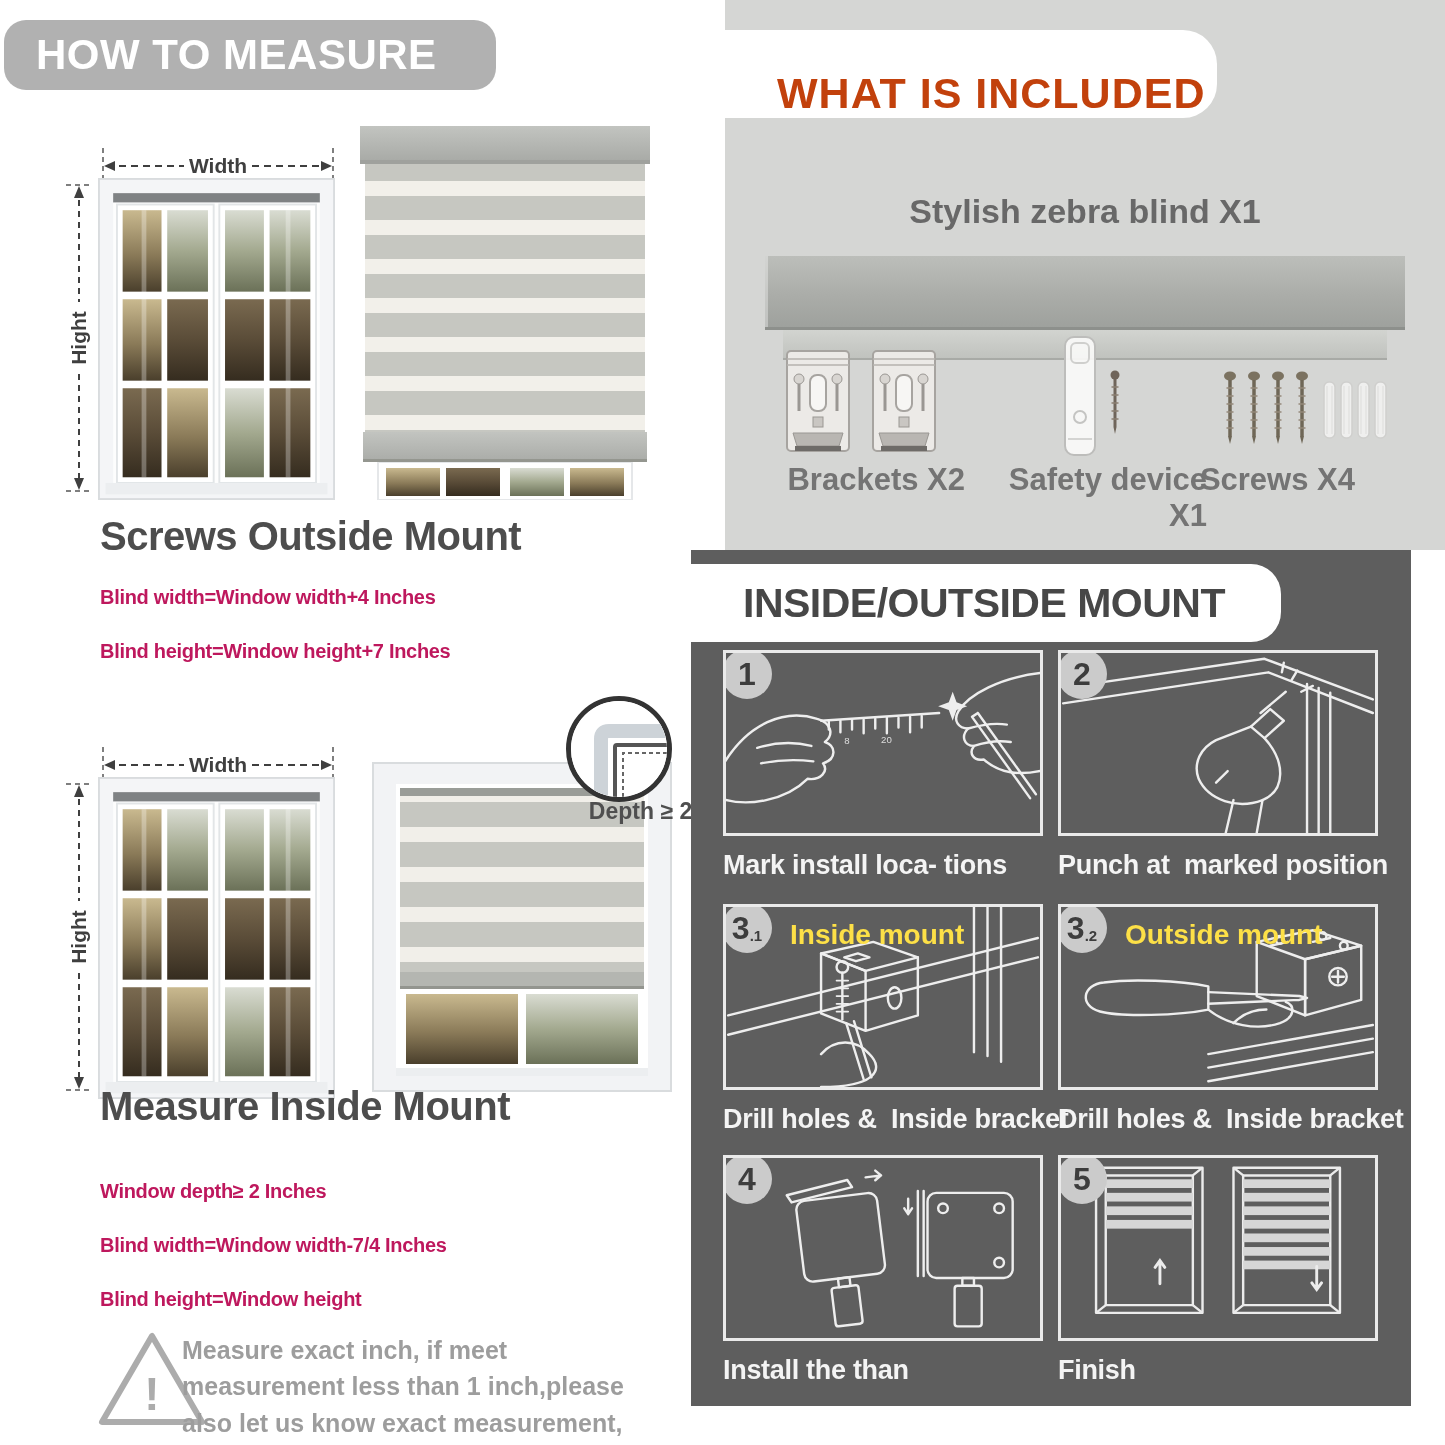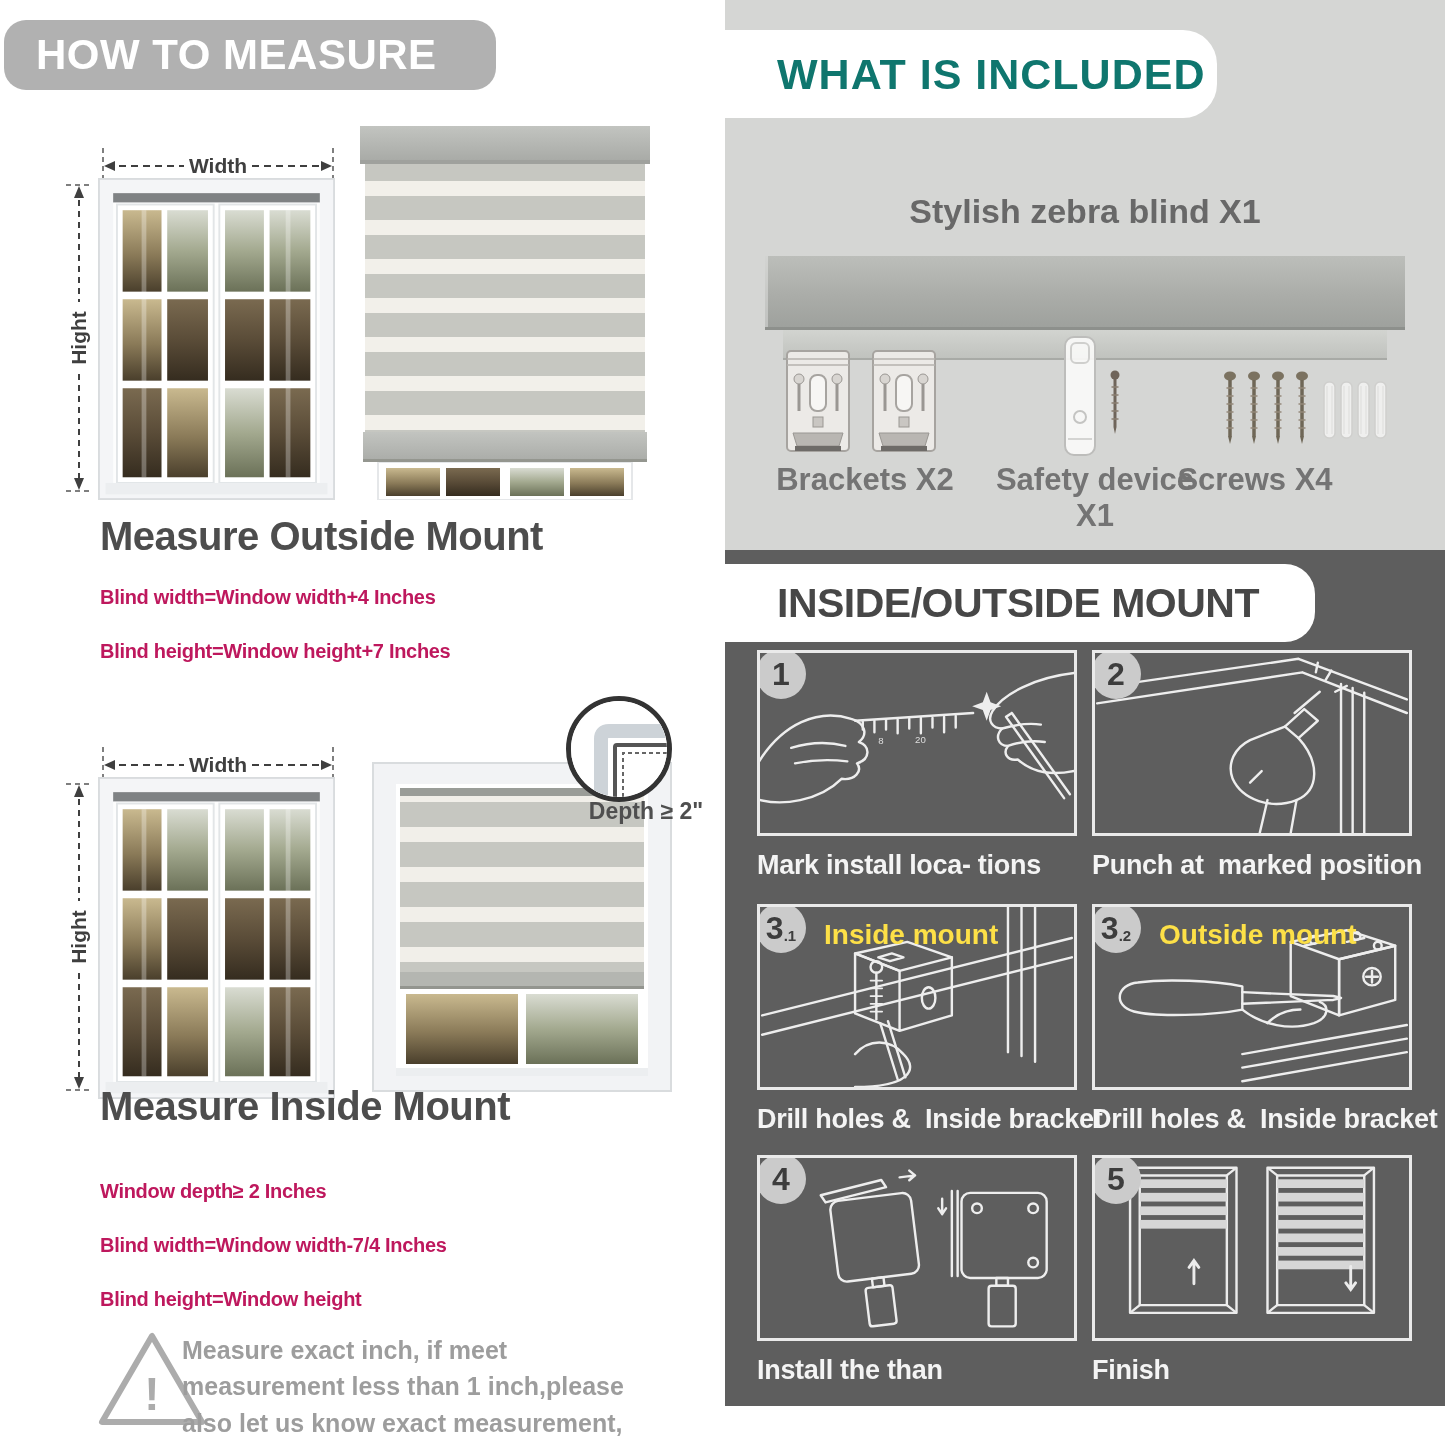--- a/index.html
+++ b/index.html
@@ -14,31 +14,31 @@
   .sec-title{font-size:40px;font-weight:bold;color:#4d4d4d;letter-spacing:-.5px;}
   .spec-line{font-size:20px;font-weight:bold;color:#be185d;letter-spacing:-.3px;}
   .depth-label{left:556px;top:798px;width:180px;text-align:center;font-size:23px;font-weight:bold;color:#4f4f4f;}
   .magnifier{left:566px;top:696px;width:96px;height:96px;border:5px solid #333333;border-radius:50%;
     background:#fdfdfd;overflow:hidden;z-index:5;}
   .warn-text{left:182px;top:1332px;width:462px;font-size:25px;font-weight:bold;color:#9d9d9d;line-height:1.45;}
 
   
   .included-panel{left:725px;top:0;width:720px;height:550px;background:#d5d6d4;}
   .included-header{left:0;top:30px;width:492px;height:88px;background:#ffffff;border-radius:0 34px 34px 0;
-    display:flex;align-items:center;padding-left:52px;box-sizing:border-box;
-    color:#0f766e;font-size:43px;font-weight:bold;letter-spacing:1px;}
+    display:flex;align-items:flex-end;padding-left:52px;box-sizing:border-box;
+    color:#c2410c;font-size:43px;font-weight:bold;letter-spacing:1px;}
   .blind-label{left:0;top:192px;width:720px;text-align:center;font-size:34px;font-weight:bold;color:#686868;}
   .headrail-main{left:40px;top:256px;width:640px;height:74px;
     background:linear-gradient(180deg,#bcbeba 0%,#aaaca8 55%,#9da09c 100%);
     box-shadow:inset 0 -3px 0 #8d908c, inset 3px 0 0 rgba(255,255,255,.35);}
   .headrail-lower{left:58px;top:330px;width:604px;height:30px;
     background:linear-gradient(180deg,#d2d4d0 0%,#bfc1bd 100%);box-shadow:inset 0 -2px 0 #a8aaa6;}
-  .hw-label{top:462px;text-align:center;font-size:31px;font-weight:bold;color:#747474;}
-
-  .mount-panel{left:725px;top:550px;width:720px;height:856px;background:#5e5e5e;}
+  .hw-label{top:462px;text-align:right;font-size:31px;font-weight:bold;color:#747474;}
+
+  .mount-panel{left:691px;top:550px;width:720px;height:856px;background:#5e5e5e;}
   .mount-header{left:0;top:14px;width:590px;height:78px;background:#ffffff;border-radius:0 30px 30px 0;
     display:flex;align-items:center;padding-left:52px;box-sizing:border-box;
     color:#474747;font-size:41px;font-weight:bold;letter-spacing:-.5px;}
   .step-panel{position:absolute;width:320px;height:186px;border:3px solid #eaeaea;box-sizing:border-box;
     overflow:hidden;}
   .badge{position:absolute;left:-4px;top:-4px;width:50px;height:50px;background:#cbcbcb;border-radius:50%;
     color:#3d3d3d;font-size:32px;font-weight:bold;display:flex;align-items:center;justify-content:center;}
   .badge .sub{font-size:15px;margin-top:14px;}
   .panel-label{position:absolute;left:64px;top:12px;font-size:28px;font-weight:bold;color:#fde047;}
   .caption{position:absolute;color:#f4f4f4;font-size:27px;font-weight:bold;white-space:pre-wrap;letter-spacing:-.3px;}
@@ -131,21 +131,21 @@
       <rect x="86" y="350" width="54" height="28" fill="url(#gC)"></rect>
     <rect x="150" y="350" width="54" height="28" fill="url(#gB)"></rect>
       <rect x="210" y="350" width="54" height="28" fill="url(#gA)"></rect>
     <rect x="5" y="44" width="280" height="270" fill="url(#zp1)"></rect>
     <rect x="0" y="8" width="290" height="34" fill="url(#mg1)"></rect>
     <rect x="0" y="42" width="290" height="4" fill="#9fa19d"></rect>
     <rect x="3" y="314" width="284" height="30" fill="url(#mg1)"></rect>
     <rect x="3" y="341" width="284" height="3" fill="#94968f"></rect>
   </svg>
 
-  <div class="abs sec-title" style="left:100px;top:514px">Measure Outside Mount</div>
+  <div class="abs sec-title" style="left:100px;top:514px">Screws Outside Mount</div>
   <div class="abs spec-line" style="left:100px;top:586px">Blind width=Window width+4 Inches</div>
   <div class="abs spec-line" style="left:100px;top:640px">Blind height=Window height+7 Inches</div>
 
   <svg class="abs" style="left:100px;top:745px" width="236" height="40" viewBox="0 0 236 40">
     <line x1="3" y1="2" x2="3" y2="38" stroke="#555" stroke-width="1.5" stroke-dasharray="5 4"></line>
     <line x1="233" y1="2" x2="233" y2="38" stroke="#555" stroke-width="1.5" stroke-dasharray="5 4"></line>
     <line x1="7" y1="20" x2="84" y2="20" stroke="#3f3f3f" stroke-width="2" stroke-dasharray="7 5"></line>
     <polygon points="4,20 15,15 15,25" fill="#3f3f3f"></polygon>
     <text x="118" y="27" text-anchor="middle" font-size="21" font-weight="bold" fill="#3f3f3f">Width</text>
     <line x1="152" y1="20" x2="229" y2="20" stroke="#3f3f3f" stroke-width="2" stroke-dasharray="7 5"></line>

